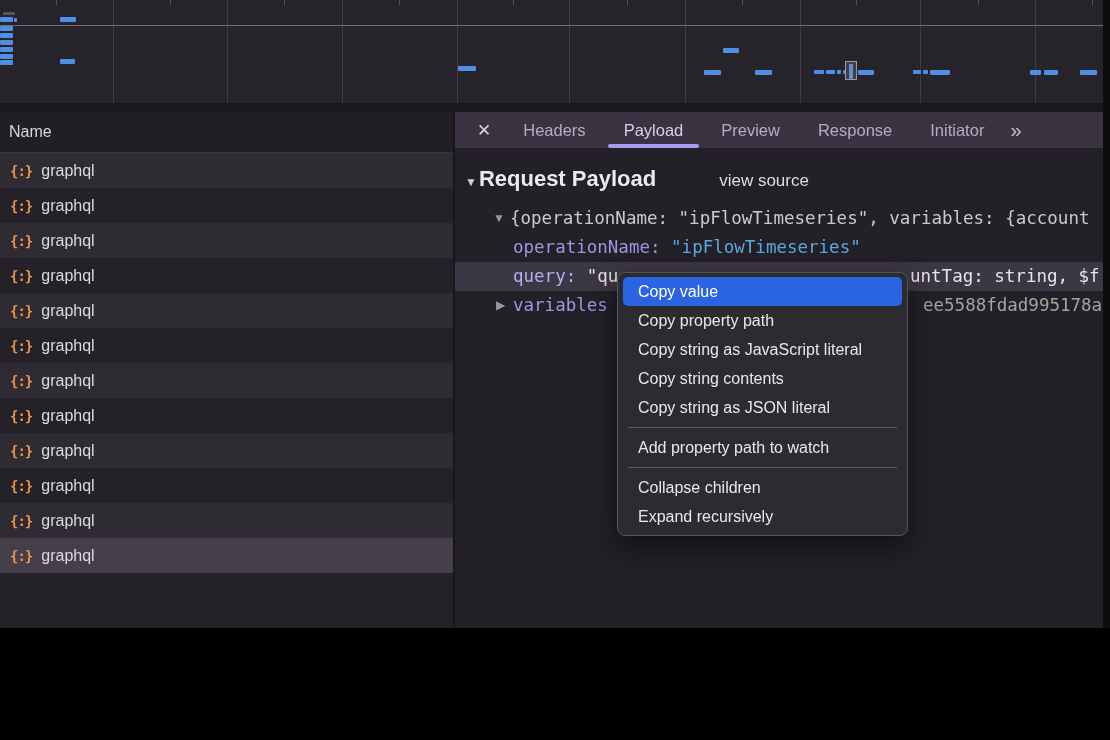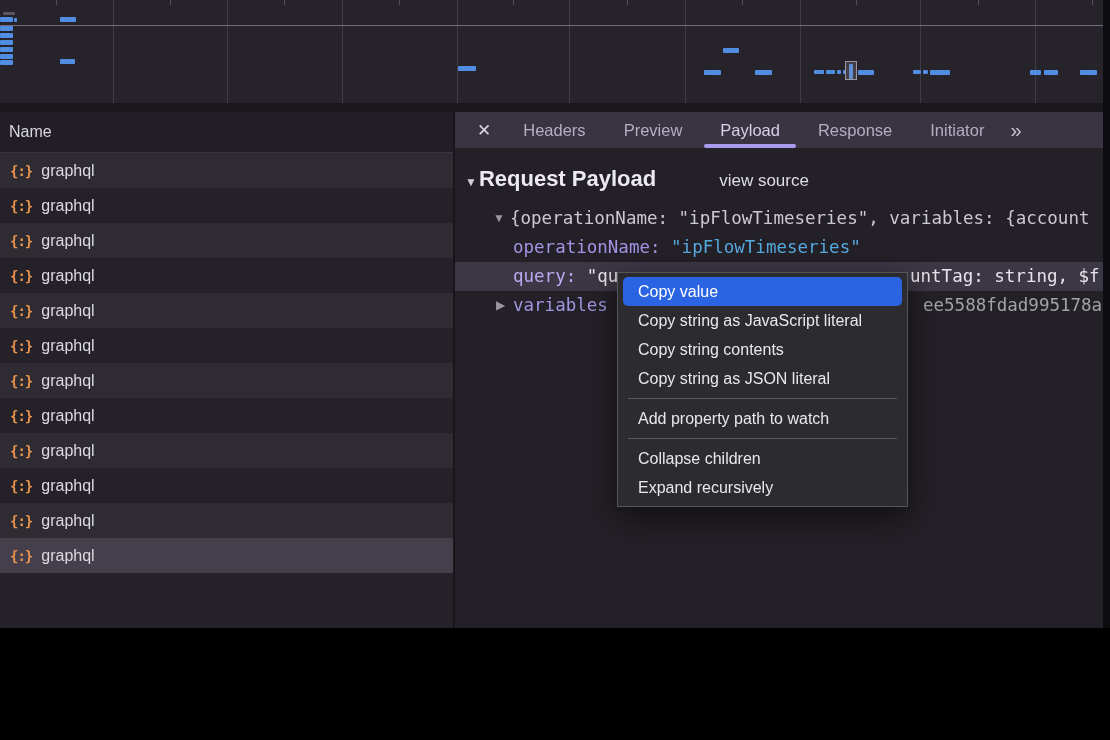--- a/index.html
+++ b/index.html
@@ -61,21 +61,21 @@
   .s{color:var(--str-blue);}
   .w{color:#e6e3ea;}
 
   
   .footer-line{position:absolute;left:0;top:680px;width:1110px;height:1px;background:#4b4751;}
   .bottom-bar{position:absolute;left:0;top:734px;width:1110px;height:6px;background:#0b0a0c;}
   .right-edge{position:absolute;left:1103px;top:0;width:7px;height:740px;background:#0d0c0f;}
 
   
   .context-menu{position:absolute;left:617px;top:272px;width:291px;background:#2c2b30;
-       border:1px solid #56555b;border-radius:0;box-sizing:border-box;padding:4px 0;
+       border:1px solid #56555b;border-radius:8px;box-sizing:border-box;padding:4px 0;
        box-shadow:0 10px 30px rgba(0,0,0,0.55);font-size:16px;color:#e9e7ec;}
   .mi{height:29px;line-height:29px;margin:0 5px;padding-left:15px;border-radius:5px;cursor:default;
       white-space:nowrap;overflow:hidden;}
   .mi.hl{background:var(--sel-blue);color:#ffffff;}
   .msep{height:1px;background:#5b595f;margin:5px 10px;}
 </style>
 </head>
 <body>
 
 <div id="root" style="--accent: #a99bf0; --sel-blue: #2a64e2; --bar-blue: #4f8ee2; --icon-orange: #e8944e; --key-purple: #a294e2; --str-blue: #56a9de;">
@@ -187,22 +187,22 @@
         </div>
       </div>
   </div>
   <div class="vdivider"></div>
 
   <div class="right-panel">
     <div class="tabbar">
       <span class="close">✕</span>
       <div class="tabs" style="display:flex;">
           <div class="tab">Headers</div>
+          <div class="tab selected">Payload</div>
           <div class="tab">Preview</div>
-          <div class="tab selected">Payload</div>
           <div class="tab">Response</div>
           <div class="tab">Initiator</div>
         </div>
       <span class="overflow">»</span>
     </div>
 
     <div class="content">
       <div class="sec-header">
         <span class="sec-tri">▼</span>
         <span class="sec-title">Request Payload</span>
@@ -223,20 +223,21 @@
       <div class="tree-line" style="left:468px;top:143px;color:#a3a3a3;">ee5588fdad995178a0</div>
     </div>
   </div>
 
   <div class="footer-line"></div>
   <div class="bottom-bar"></div>
   <div class="right-edge"></div>
 
   <div class="context-menu">
       <div class="mi hl">Copy value</div>
+      <div class="mi">Copy property path</div>
       <div class="mi">Copy string as JavaScript literal</div>
       <div class="mi">Copy string contents</div>
       <div class="mi">Copy string as JSON literal</div>
       <div class="msep"></div>
       <div class="mi">Add property path to watch</div>
       <div class="msep"></div>
       <div class="mi">Collapse children</div>
       <div class="mi">Expand recursively</div>
     </div>
 </div>

